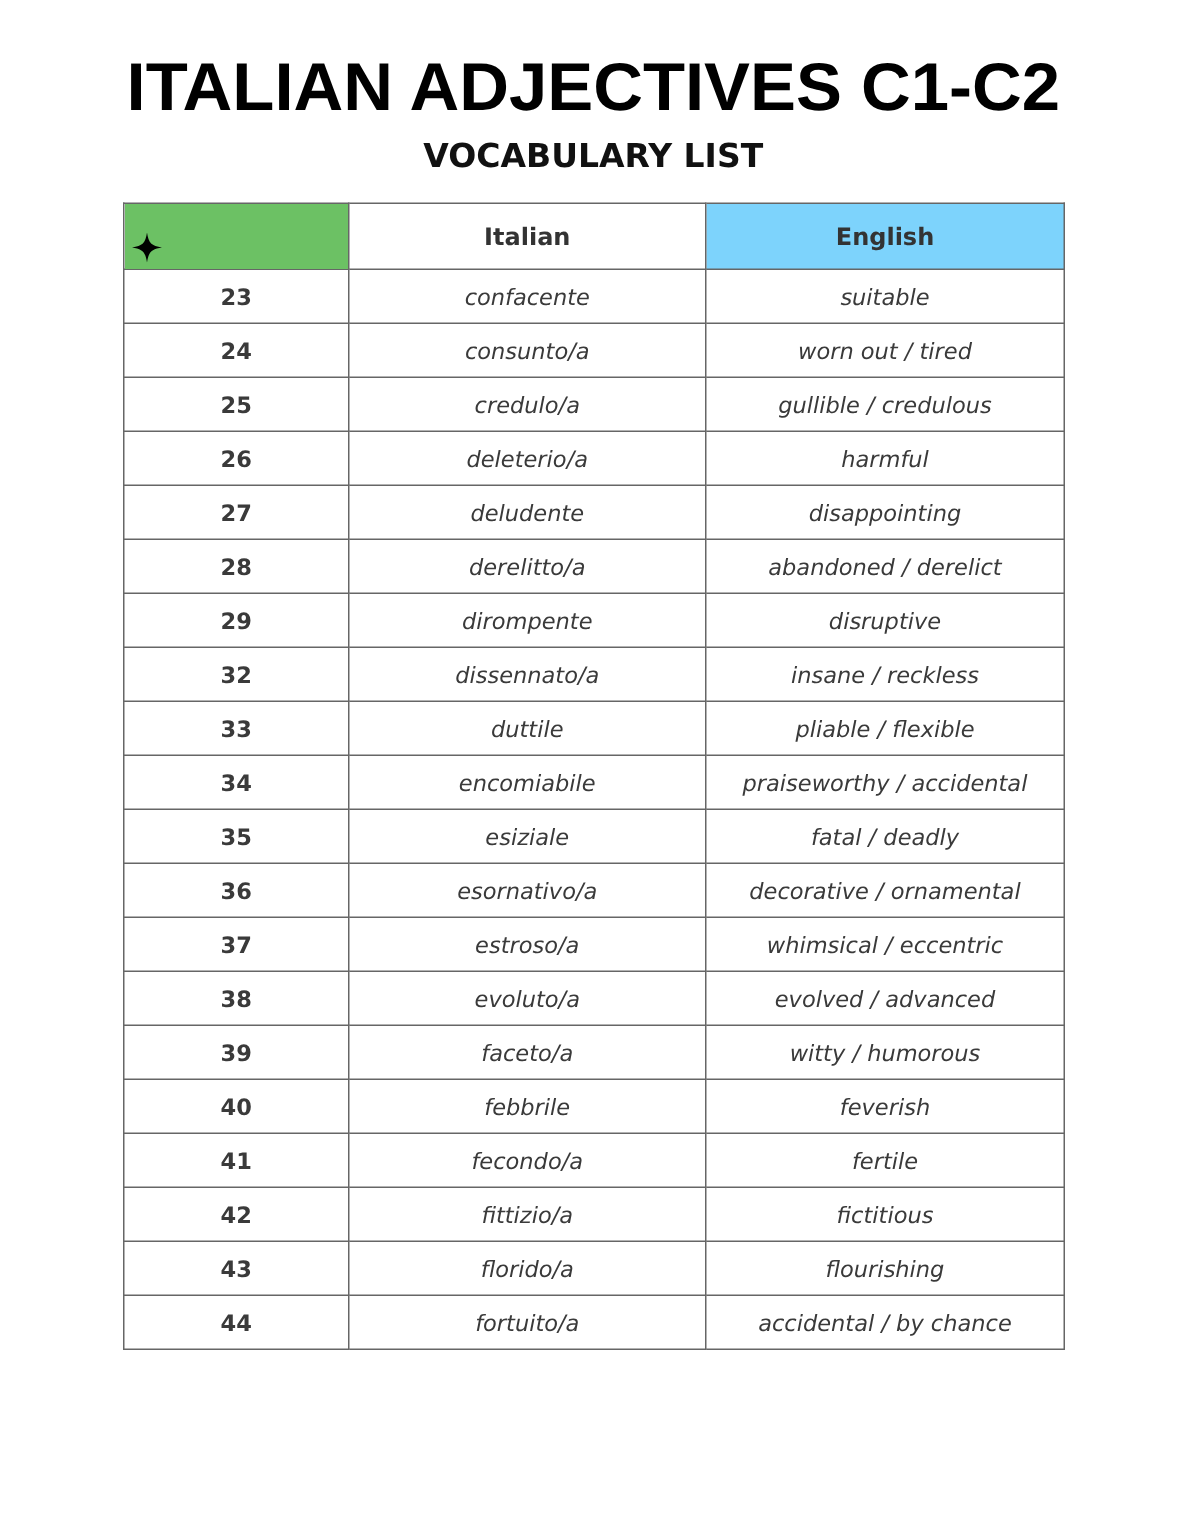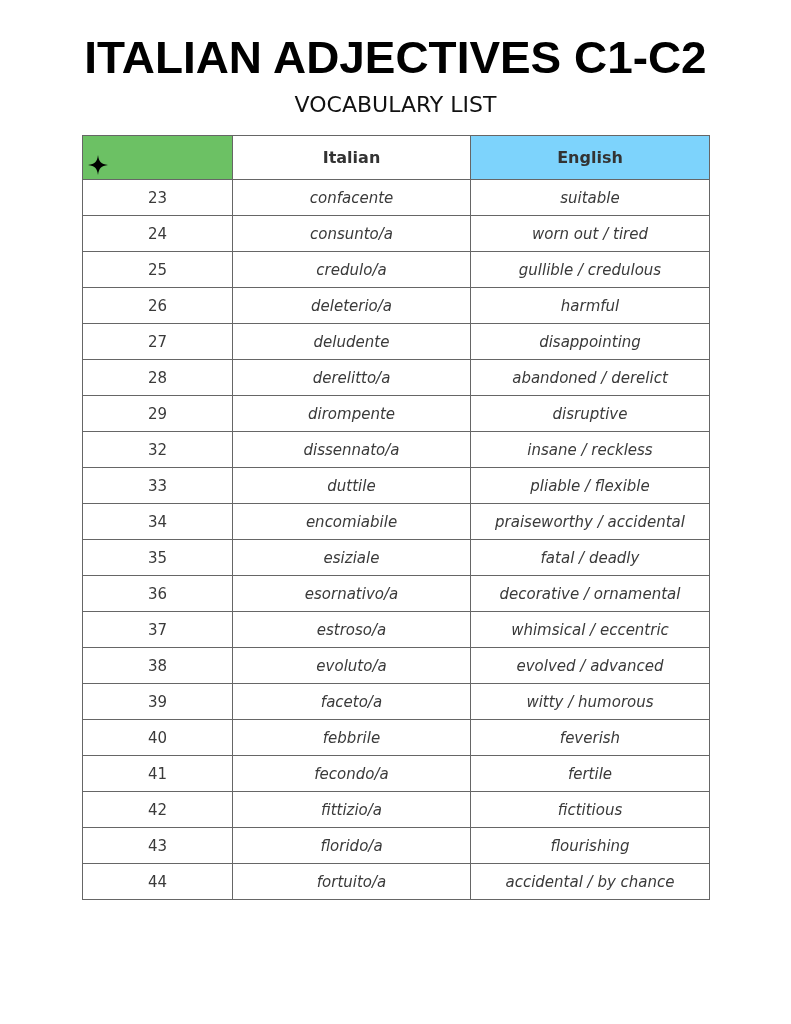--- a/index.html
+++ b/index.html
@@ -33,21 +33,21 @@
       position: absolute;
       top: 90px;
       left: 0;
       width: 791px;
       text-align: center;
       font-family: "DejaVu Sans", sans-serif;
       font-size: 22px;
       color: #111111;
       line-height: 30px;
       letter-spacing: 0px;
-      font-weight: normal;
+      font-weight: bold;
     }
     table.vocab {
       position: absolute;
       top: 135px;
       left: 82px;
       width: 627px;
       border-collapse: collapse;
       table-layout: fixed;
     }
     table.vocab td, table.vocab th {
@@ -77,21 +77,21 @@
       color: #3a2a2e;
     }
     .star-icon {
       position: absolute;
       left: 5px;
       bottom: 4px;
       width: 20px;
       height: 20px;
     }
     td.num {
-      font-weight: normal;
+      font-weight: bold;
       color: #333333;
     }
     td.it {
       color: #444444;
       font-style: italic;
     }
     td.en {
       font-style: italic;
       color: #444444;
       font-family: "DejaVu Sans", sans-serif;

